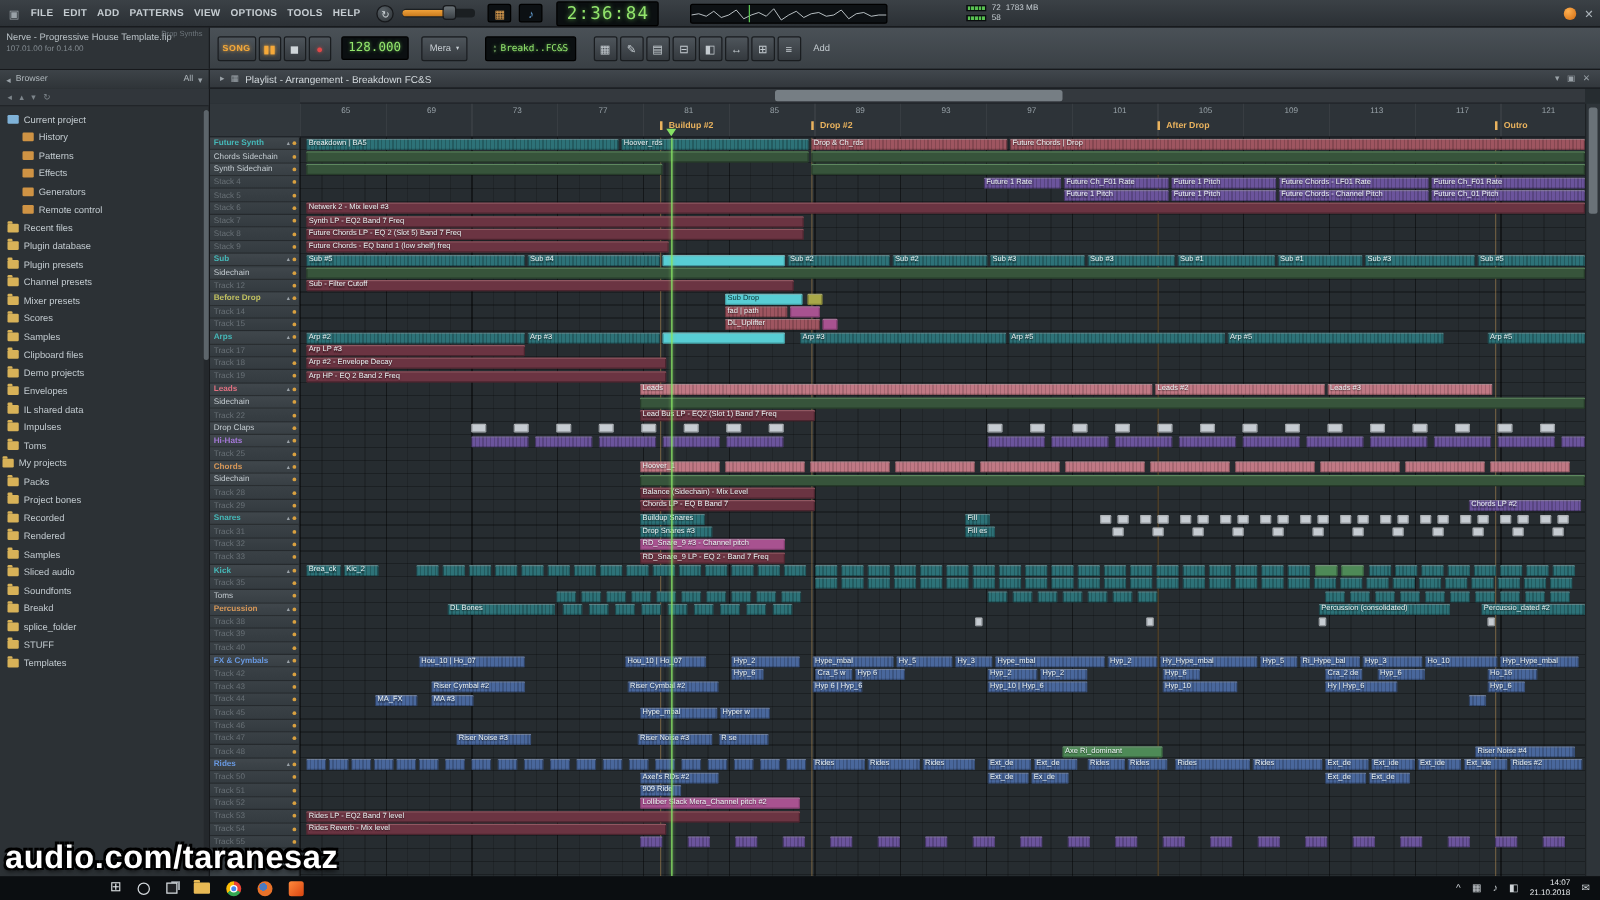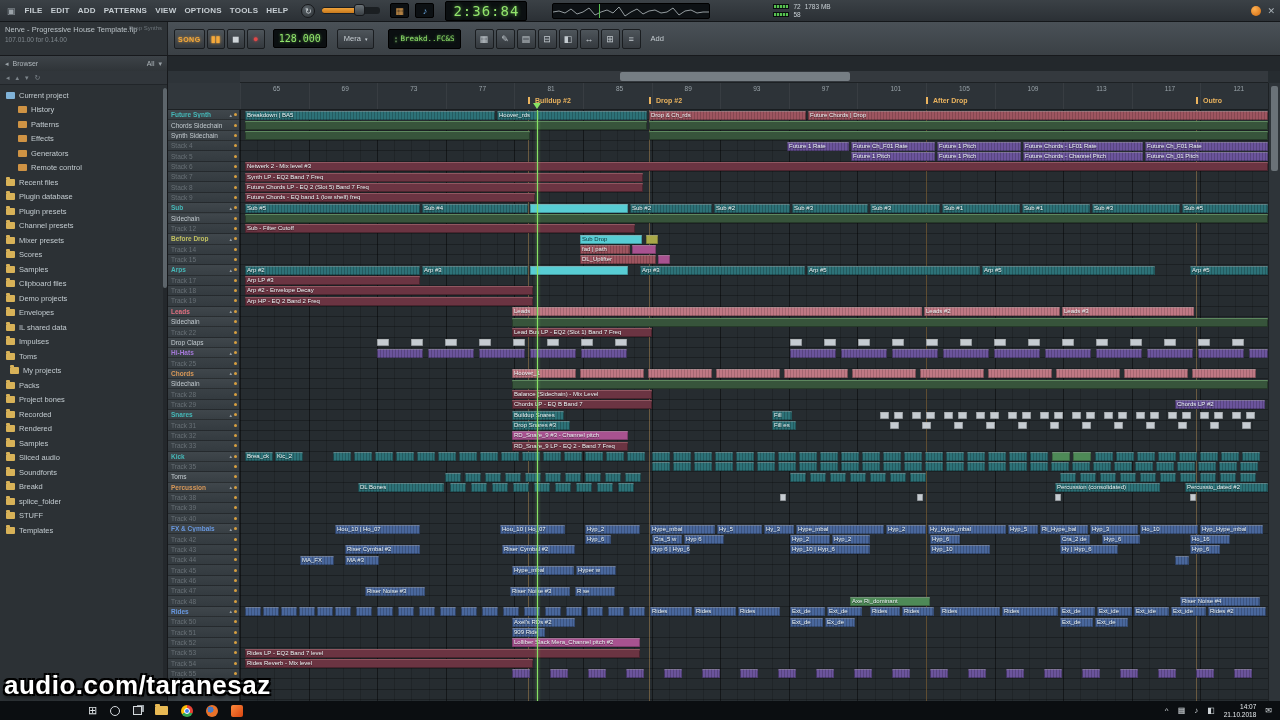--- a/index.html
+++ b/index.html
@@ -214,20 +214,30 @@
     <span id="add-label">Add</span>
   </div>
 
   <div id="titlerow">
     <div id="browser-head">
       <span class="tb-mini">◂</span>
       <span>Browser</span>
       <span style="margin-left:auto;">All</span>
       <span class="tb-mini">▾</span>
     </div>
+    <div id="pl-titlebar">
+      <span class="tb-mini">▸</span>
+      <span class="tb-mini">▦</span>
+      <span id="pl-title">Playlist - Arrangement - Breakdown FC&amp;S</span>
+      <span id="pl-title-right">
+        <span class="tb-mini">▾</span>
+        <span class="tb-mini">▣</span>
+        <span class="tb-mini">✕</span>
+      </span>
+    </div>
   </div>
 
   <div id="main">
 
     <div id="browser">
       <div id="browser-tools">
         <span>◂</span>
         <span>▴</span>
         <span>▾</span>
         <span>↻</span>
@@ -302,21 +312,21 @@
             <span class="b-label">IL shared data</span>
           </div>
           <div class="b-item" style="padding-left: 6px;">
             <span class="fico folder"></span>
             <span class="b-label">Impulses</span>
           </div>
           <div class="b-item" style="padding-left: 6px;">
             <span class="fico folder"></span>
             <span class="b-label">Toms</span>
           </div>
-          <div class="b-item" style="padding-left: 10px;">
+          <div class="b-item" style="padding-left: 2px;">
             <span class="fico folder"></span>
             <span class="b-label">My projects</span>
           </div>
           <div class="b-item" style="padding-left: 6px;">
             <span class="fico folder"></span>
             <span class="b-label">Packs</span>
           </div>
           <div class="b-item" style="padding-left: 6px;">
             <span class="fico folder"></span>
             <span class="b-label">Project bones</span>

